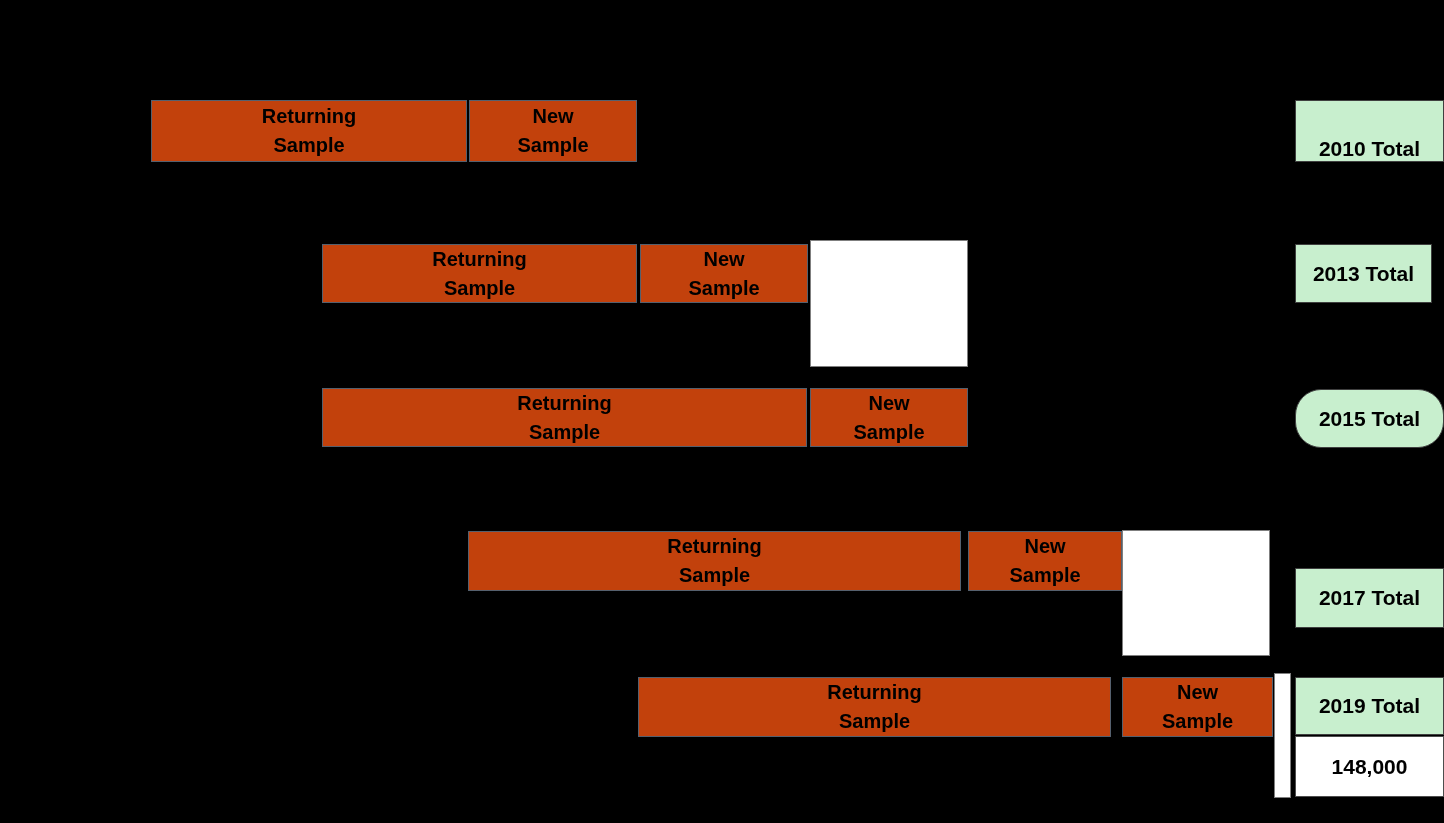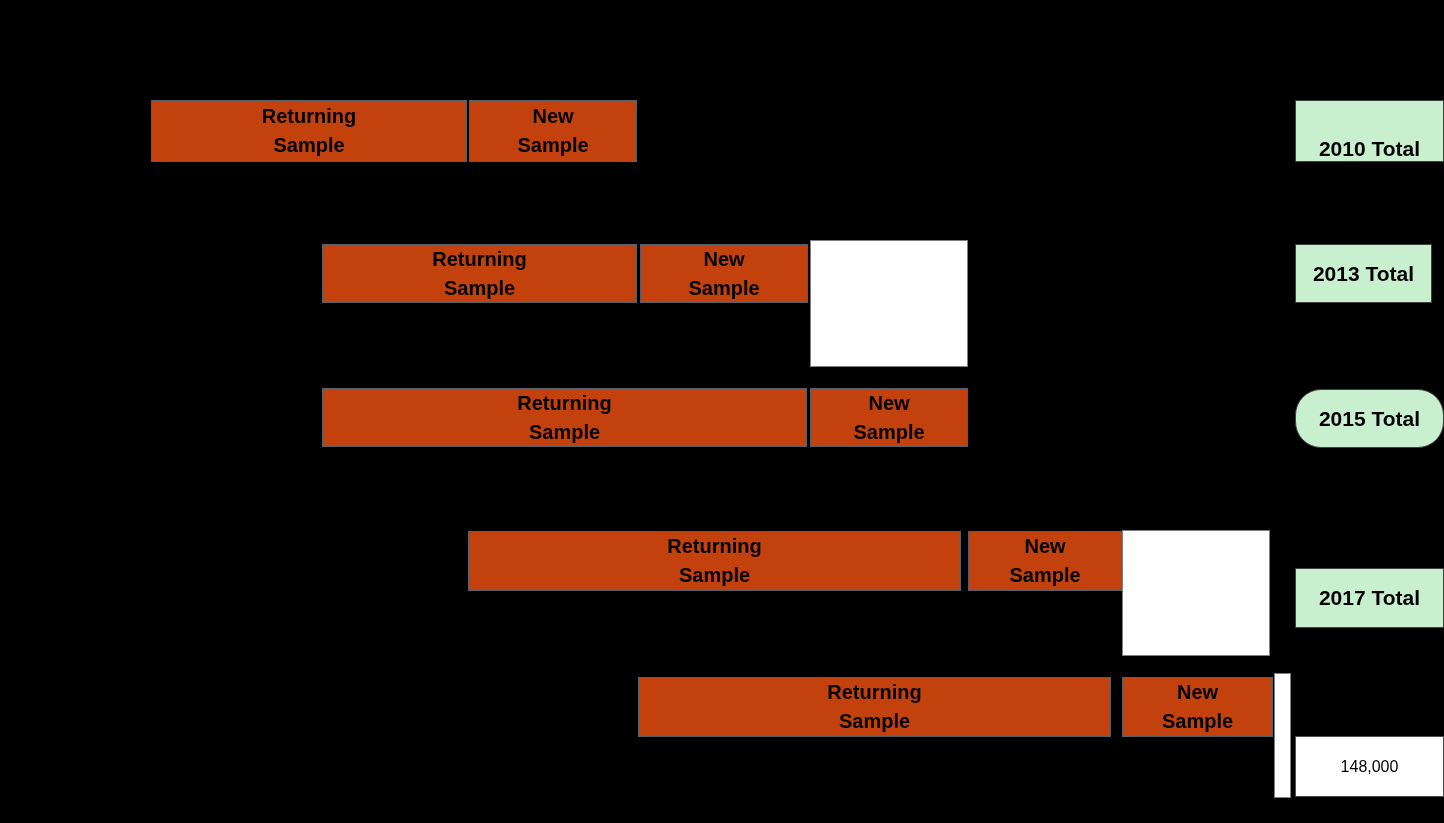--- a/index.html
+++ b/index.html
@@ -36,22 +36,22 @@
     font-weight:bold;
     font-size:21px;
   }
   .blank{
     background:#ffffff;
     border:1px solid #7f7f7f;
   }
   .amount{
     background:#ffffff;
     border:1px solid #4d4d4d;
-    font-size:16px;
-    font-weight:normal;
+    font-size:21px;
+    font-weight:bold;
   }
 
   
   .r1-ret  {left:151px; top:100px; width:316px; height:62px;}
   .r1-new  {left:469px; top:100px; width:168px; height:62px;}
   .r1-tot  {left:1295px;top:100px; width:149px; height:62px;align-items:flex-end;}
 
   
   .r2-ret  {left:322px; top:244px; width:315px; height:59px;}
   .r2-new  {left:640px; top:244px; width:168px; height:59px;}
@@ -133,17 +133,20 @@
 
   <div class="box sample r5-ret">
     <span class="sample-label">Returning
 Sample</span>
   </div>
   <div class="box sample r5-new">
     <span class="sample-label">New
 Sample</span>
   </div>
   <div class="box blank r5-strip"></div>
+  <div class="box total r5-tot">
+    <span>2019 Total</span>
+  </div>
   <div class="box amount r5-amt">
     <span>148,000</span>
   </div>
 
 </div>
 
 </body></html>

